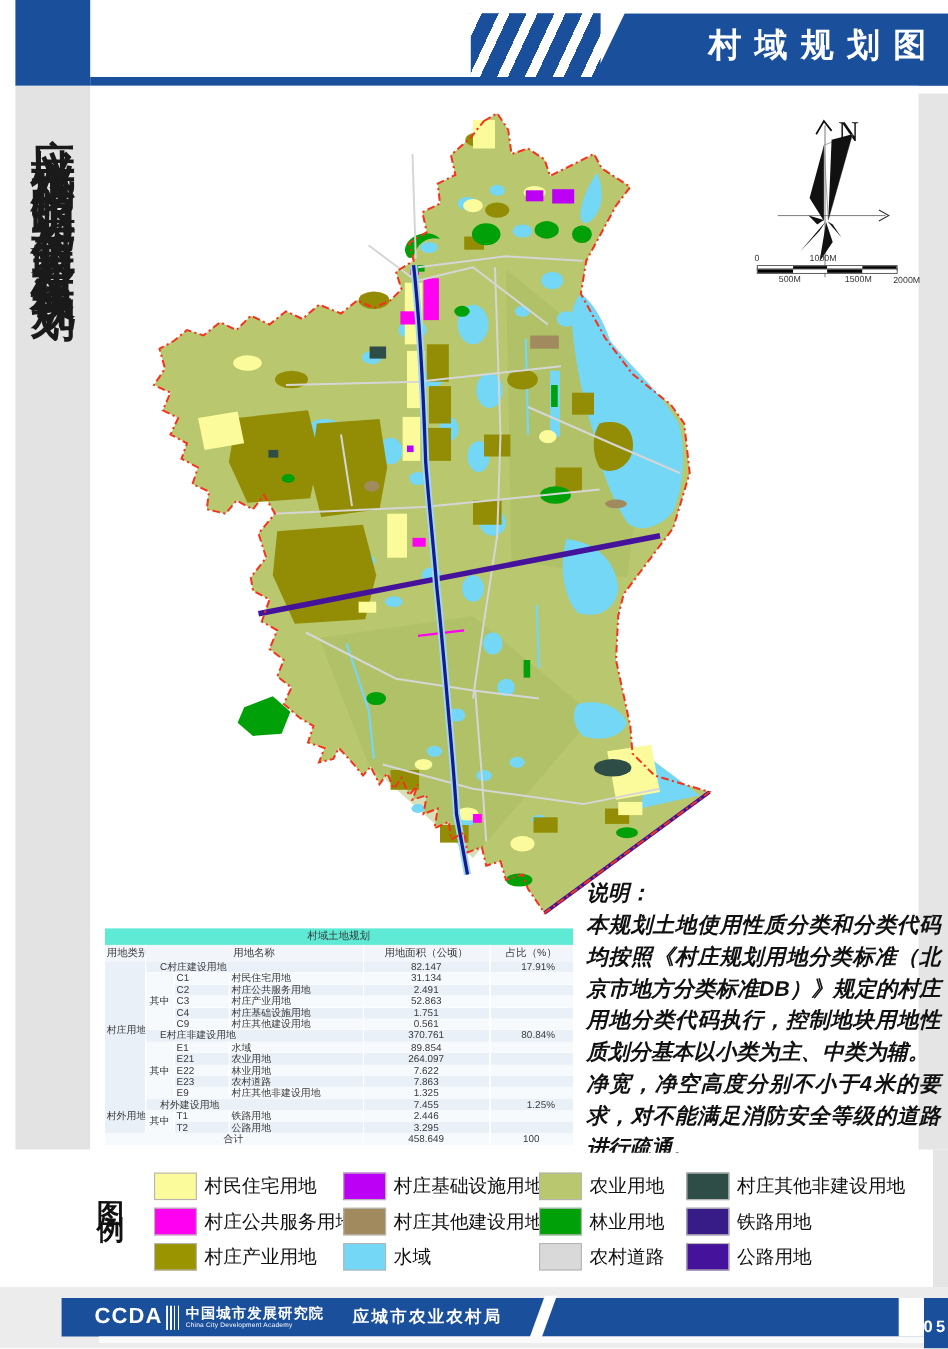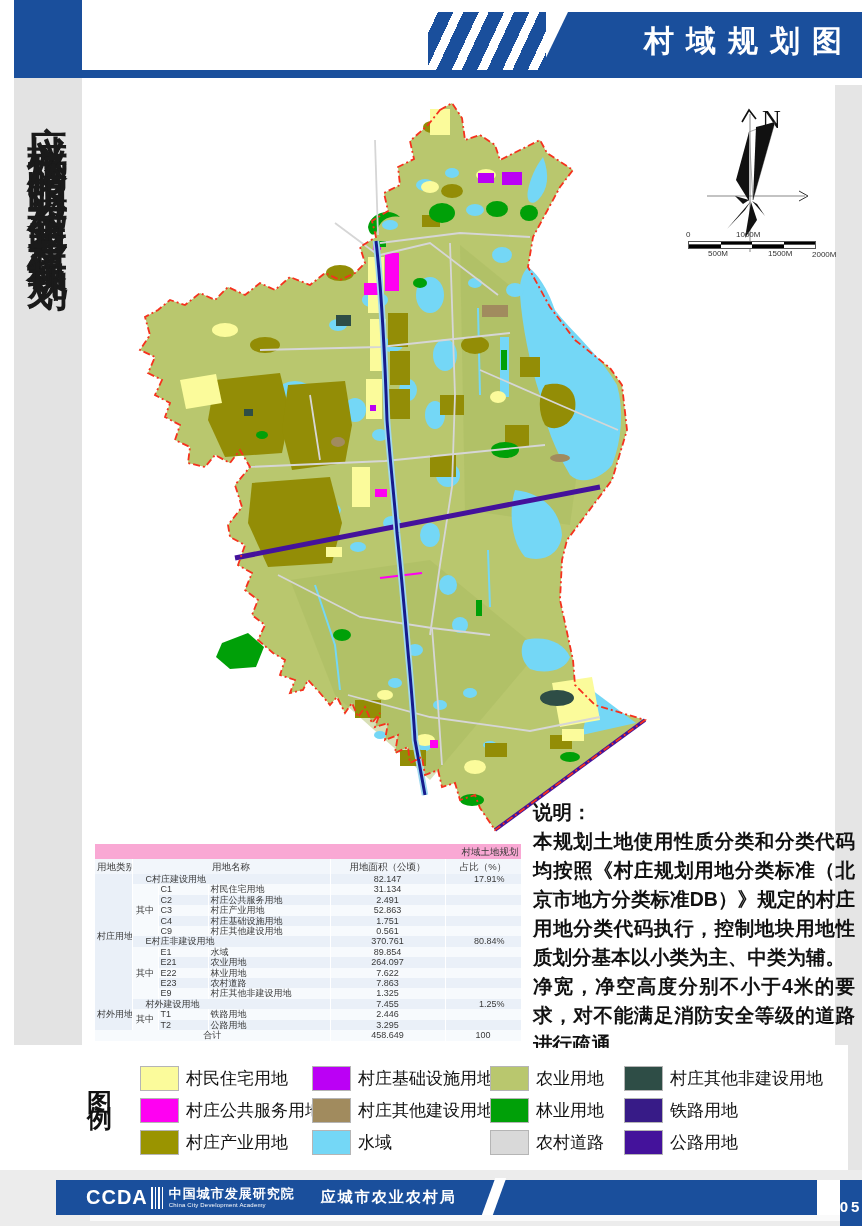--- a/index.html
+++ b/index.html
@@ -36,30 +36,30 @@
   .sb-row1{top:11px;}
   .sb-row2{top:14px;}
   .sb-seg{width:31.5px;height:100%;}
   .sb-lab{position:absolute;white-space:nowrap;}
 
   
   .land-table{position:absolute;left:95px;top:844px;width:426px;border-collapse:collapse;table-layout:fixed;
     font-size:9px;color:#3a3a3a;}
   .land-table td,.land-table th{padding:0 2px;line-height:10.4px;font-weight:normal;text-align:center;
     border-right:1px solid rgba(255,255,255,.9);overflow:hidden;white-space:nowrap;}
-  .land-table .t-title td{background:#f9a8d4;line-height:15px;font-size:9.5px;text-align:right;}
+  .land-table .t-title td{background:#5eead4;line-height:15px;font-size:9.5px;}
   .land-table .t-head th{background:#f2f6fb;line-height:15px;font-size:9.5px;}
   .land-table tbody tr:nth-child(odd) td{background:#eaf0f8;}
   .land-table tbody tr:nth-child(even) td{background:#f7fafd;}
   .land-table td.al-l{text-align:left;}
   .land-table td.al-g{text-align:left;padding-left:13px;}
   .land-table td.al-r{text-align:right;padding-right:16px;}
 
   
-  .notes{position:absolute;left:533px;top:798px;width:322px;color:#111;font-weight:700;}
+  .notes{position:absolute;left:533px;top:798px;width:322px;color:#111;font-weight:700;font-style:italic;}
   .notes-title{font-size:20px;line-height:29px;margin:0;}
   .notes p{font-size:19.5px;line-height:29px;margin:0;text-align:justify;}
 
   
   .legend-band{position:absolute;left:14px;top:1048px;width:834px;height:122px;background:#fff;}
   .legend-title{position:absolute;left:84px;top:1072px;writing-mode:vertical-rl;text-orientation:upright;
     font-size:25px;color:#111;letter-spacing:14px;font-weight:600;}
   .legend-cols{position:absolute;left:140px;top:1062px;display:flex;}
   .legend-col{display:flex;flex-direction:column;}
   .legend-col:nth-child(1){width:172px;}

